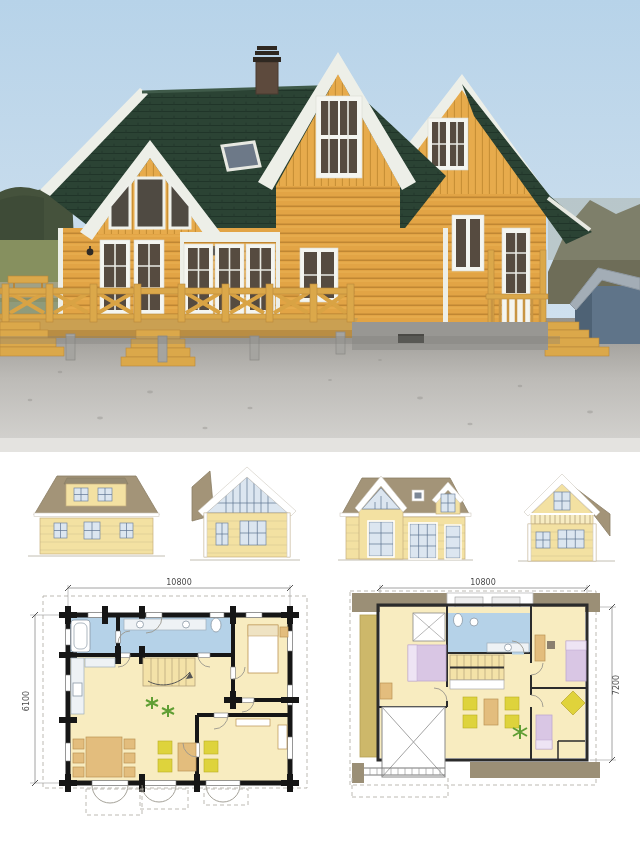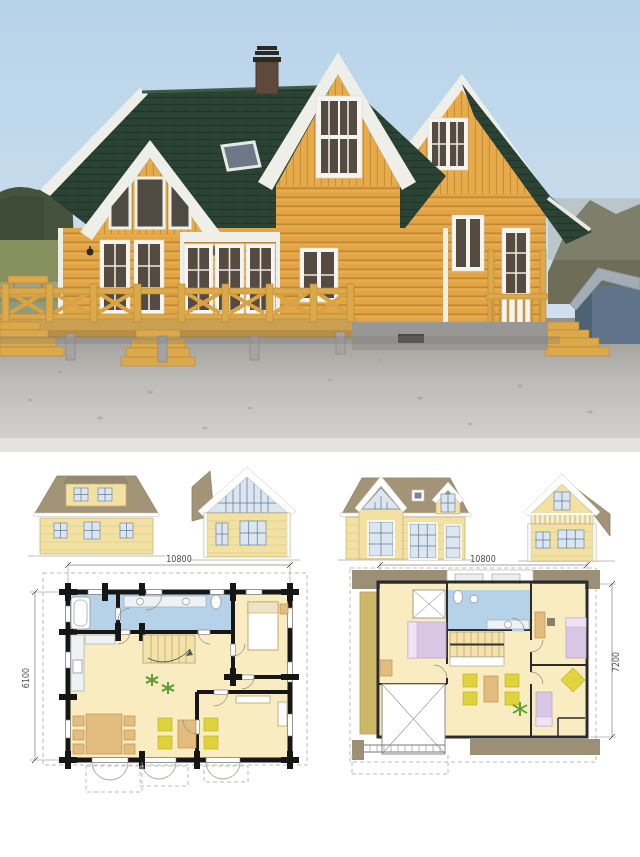--- a/index.html
+++ b/index.html
@@ -394,21 +394,21 @@
       <g>
         <rect x="18" y="60" width="14" height="16" class="e-glass"></rect>
             <path d="M25,60 V76 M18,68 H32" class="e-mull"></path>
         <rect x="40" y="58" width="26" height="18" class="e-glass"></rect>
             <path d="M48.6,58 V76 M57.3,58 V76 M40,67 H66" class="e-mull"></path>
       </g>
     </g>
   </svg>
   </div>
 
-  <div class="layer" style="top:552px;">
+  <div class="layer" style="top:575px;">
   <svg width="640" height="282" viewBox="0 0 640 282">
 
     <g>
       <rect x="43" y="21" width="264" height="192" class="dash"></rect>
 
       <g>
         <line x1="68" y1="36" x2="68" y2="10" class="ext"></line>
         <line x1="290" y1="36" x2="290" y2="10" class="ext"></line>
         <line x1="68" y1="13" x2="290" y2="13" class="dimline"></line>
         <line x1="65" y1="16" x2="71" y2="10" class="tick"></line>

